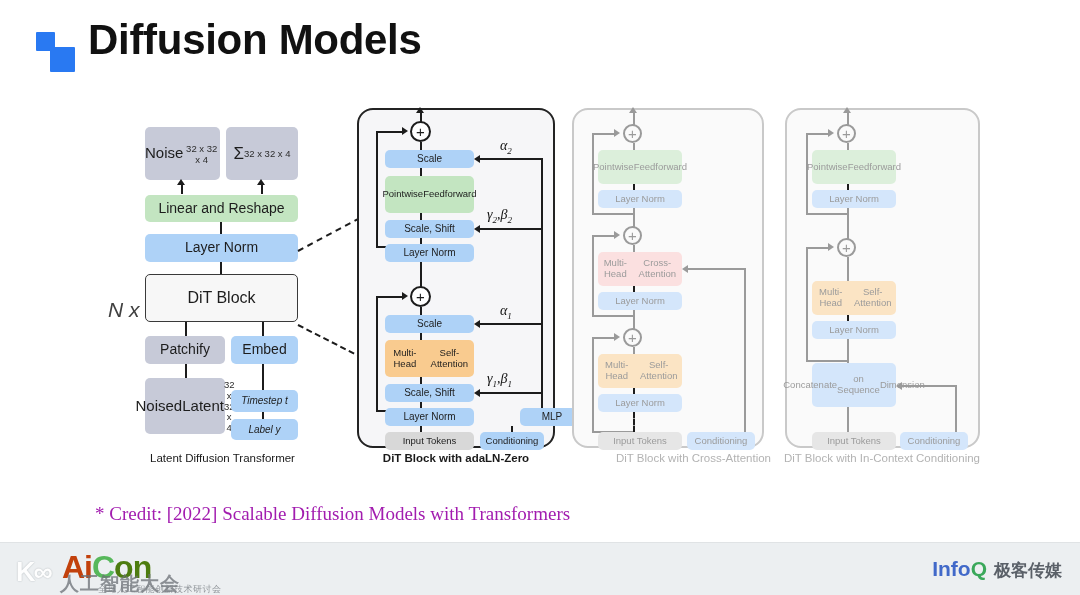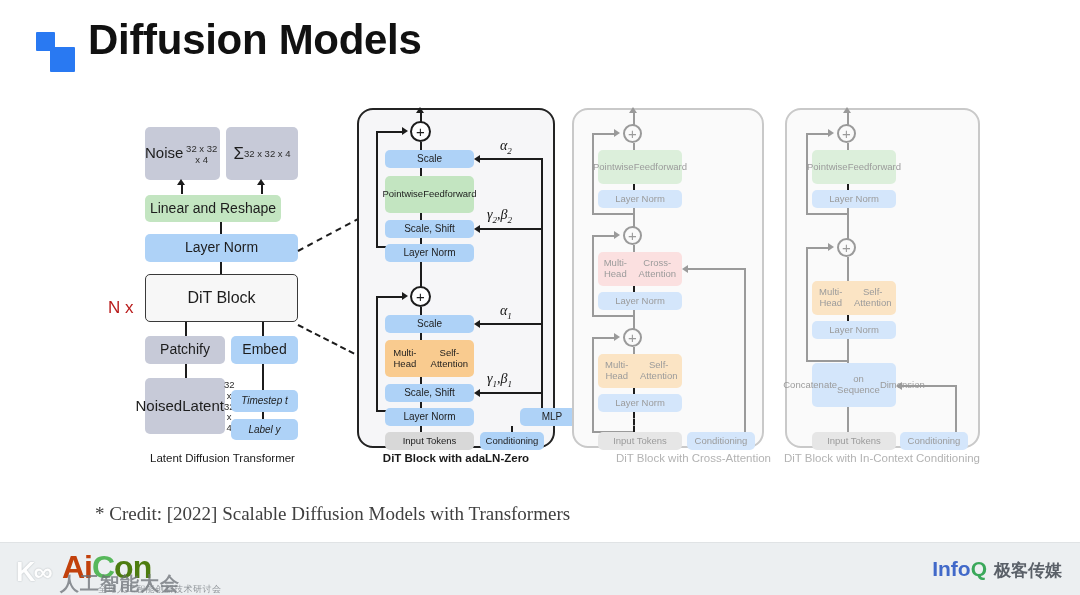--- a/index.html
+++ b/index.html
@@ -68,21 +68,21 @@
   .arrow-right{
     position:absolute;width:0;height:0;
     border-top:4px solid transparent;border-bottom:4px solid transparent;
     border-left:6px solid #1c1c1c;
   }
 
   .glabel{position:absolute;font-family:"Liberation Serif",serif;font-style:italic;
           font-size:14px;color:#111;white-space:nowrap;}
   .glabel sub{font-size:9px;font-style:italic;}
 
-  .nx{position:absolute;font-size:17px;color:#b91c1c;}
+  .nx{position:absolute;font-size:21px;color:#404040;font-style:italic;}
 
   .panel{
     position:absolute;box-sizing:border-box;
     border:2.5px solid #232323;border-radius:16px;background:#f6f6f8;
   }
   .panel.faded{border-color:#c9c9c9;background:#fafafa;}
 
   .caption{
     position:absolute;font-size:11.5px;color:#1a1a1a;white-space:nowrap;
     text-align:center;
@@ -98,21 +98,21 @@
   .fade .node    {color:#9b9b9b;}
   .fade .ln      {background:#9a9a9a;}
   .fade .plus    {border-color:#9a9a9a;color:#9a9a9a;background:#fafafa;}
   .fade .arrow-up{border-bottom-color:#9a9a9a;}
   .fade .arrow-left{border-right-color:#9a9a9a;}
   .fade .arrow-right{border-left-color:#9a9a9a;}
 
   
   .credit{
     position:absolute;left:95px;top:503px;
-    font-family:"Liberation Serif",serif;font-size:19px;color:#404040;
+    font-family:"Liberation Serif",serif;font-size:19px;color:#a21caf;
   }
 
   
   .footer{
     position:absolute;left:0;top:542px;width:1080px;height:53px;
     background:#eceff1;border-top:1px solid #e0e3e5;
   }
   .footer-left{position:absolute;left:10px;top:4px;width:330px;height:48px;}
   .kgc{
     position:absolute;left:6px;top:10px;font-size:27px;color:#ffffff;
@@ -168,21 +168,21 @@
       <div class="node c-gray" style="left:226px;top:27px;width:72px;height:53px;font-size:17px;">
         <span>Σ</span>
         <span class="sub">32 x 32 x 4</span>
       </div>
 
       <div class="ln v" style="left:181px;top:82px;height:12px;"></div>
       <div class="arrow-up" style="left:177px;top:79px;"></div>
       <div class="ln v" style="left:261px;top:82px;height:12px;"></div>
       <div class="arrow-up" style="left:257px;top:79px;"></div>
 
-      <div class="node c-green" style="left:145px;top:95px;width:136px;height:27px;font-size:14px;">Linear and Reshape</div>
+      <div class="node c-green" style="left:145px;top:95px;width:153px;height:27px;font-size:14px;">Linear and Reshape</div>
       <div class="ln v" style="left:220px;top:122px;height:12px;"></div>
 
       <div class="node c-blue" style="left:145px;top:134px;width:153px;height:28px;font-size:14px;">Layer Norm</div>
       <div class="ln v" style="left:220px;top:162px;height:12px;"></div>
 
       <div class="node c-white" style="left:145px;top:174px;width:153px;height:48px;font-size:16px;">DiT Block</div>
 
       <div class="ln v" style="left:185px;top:222px;height:14px;"></div>
       <div class="ln v" style="left:262px;top:222px;height:14px;"></div>
 

